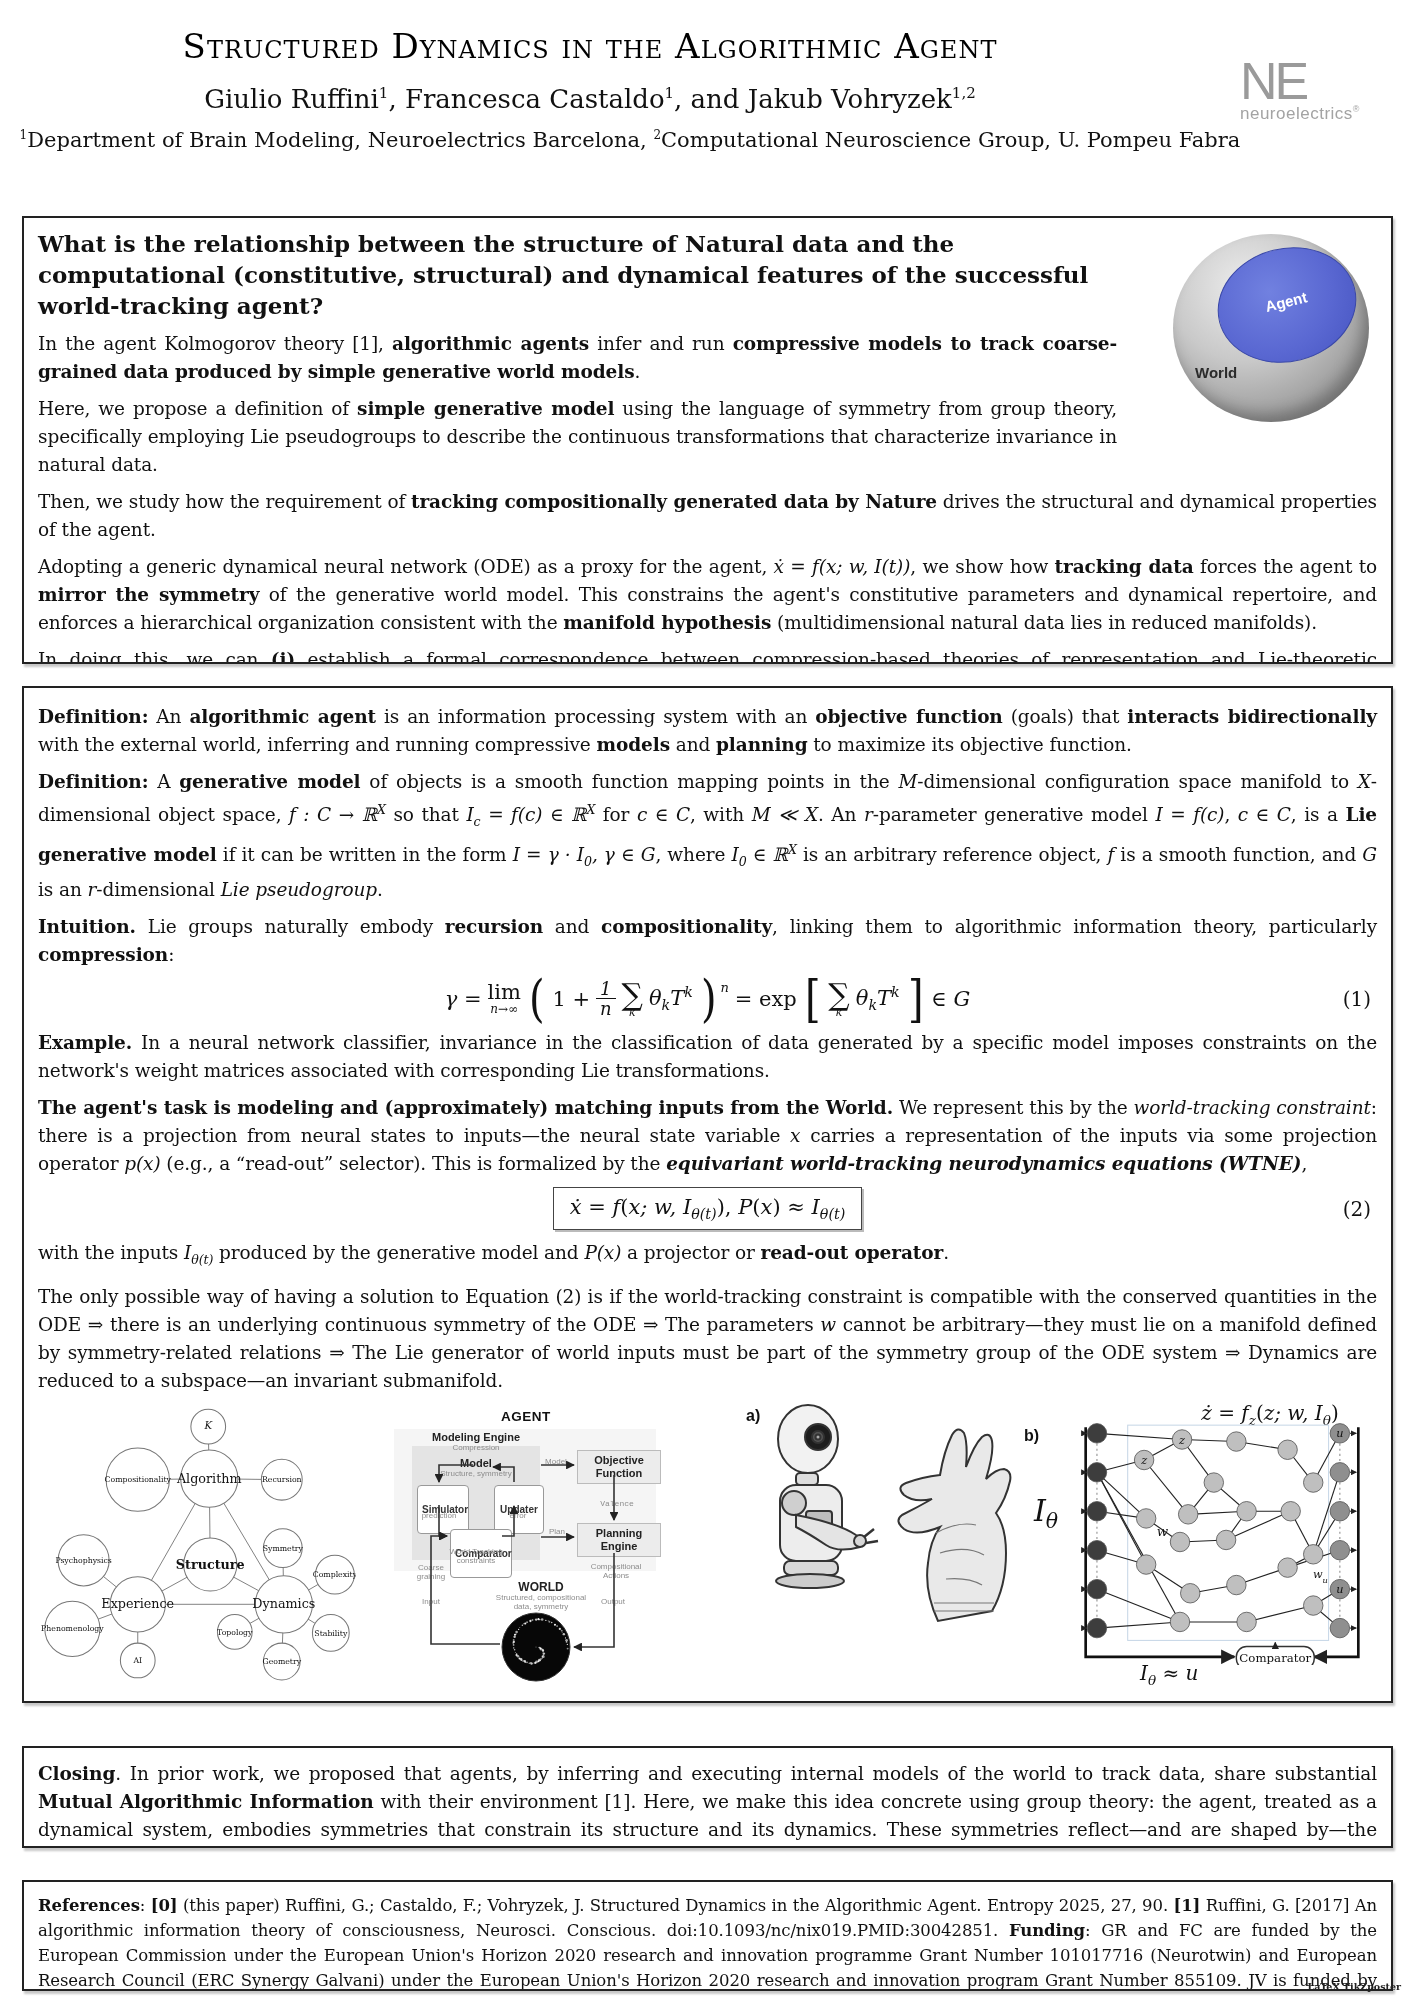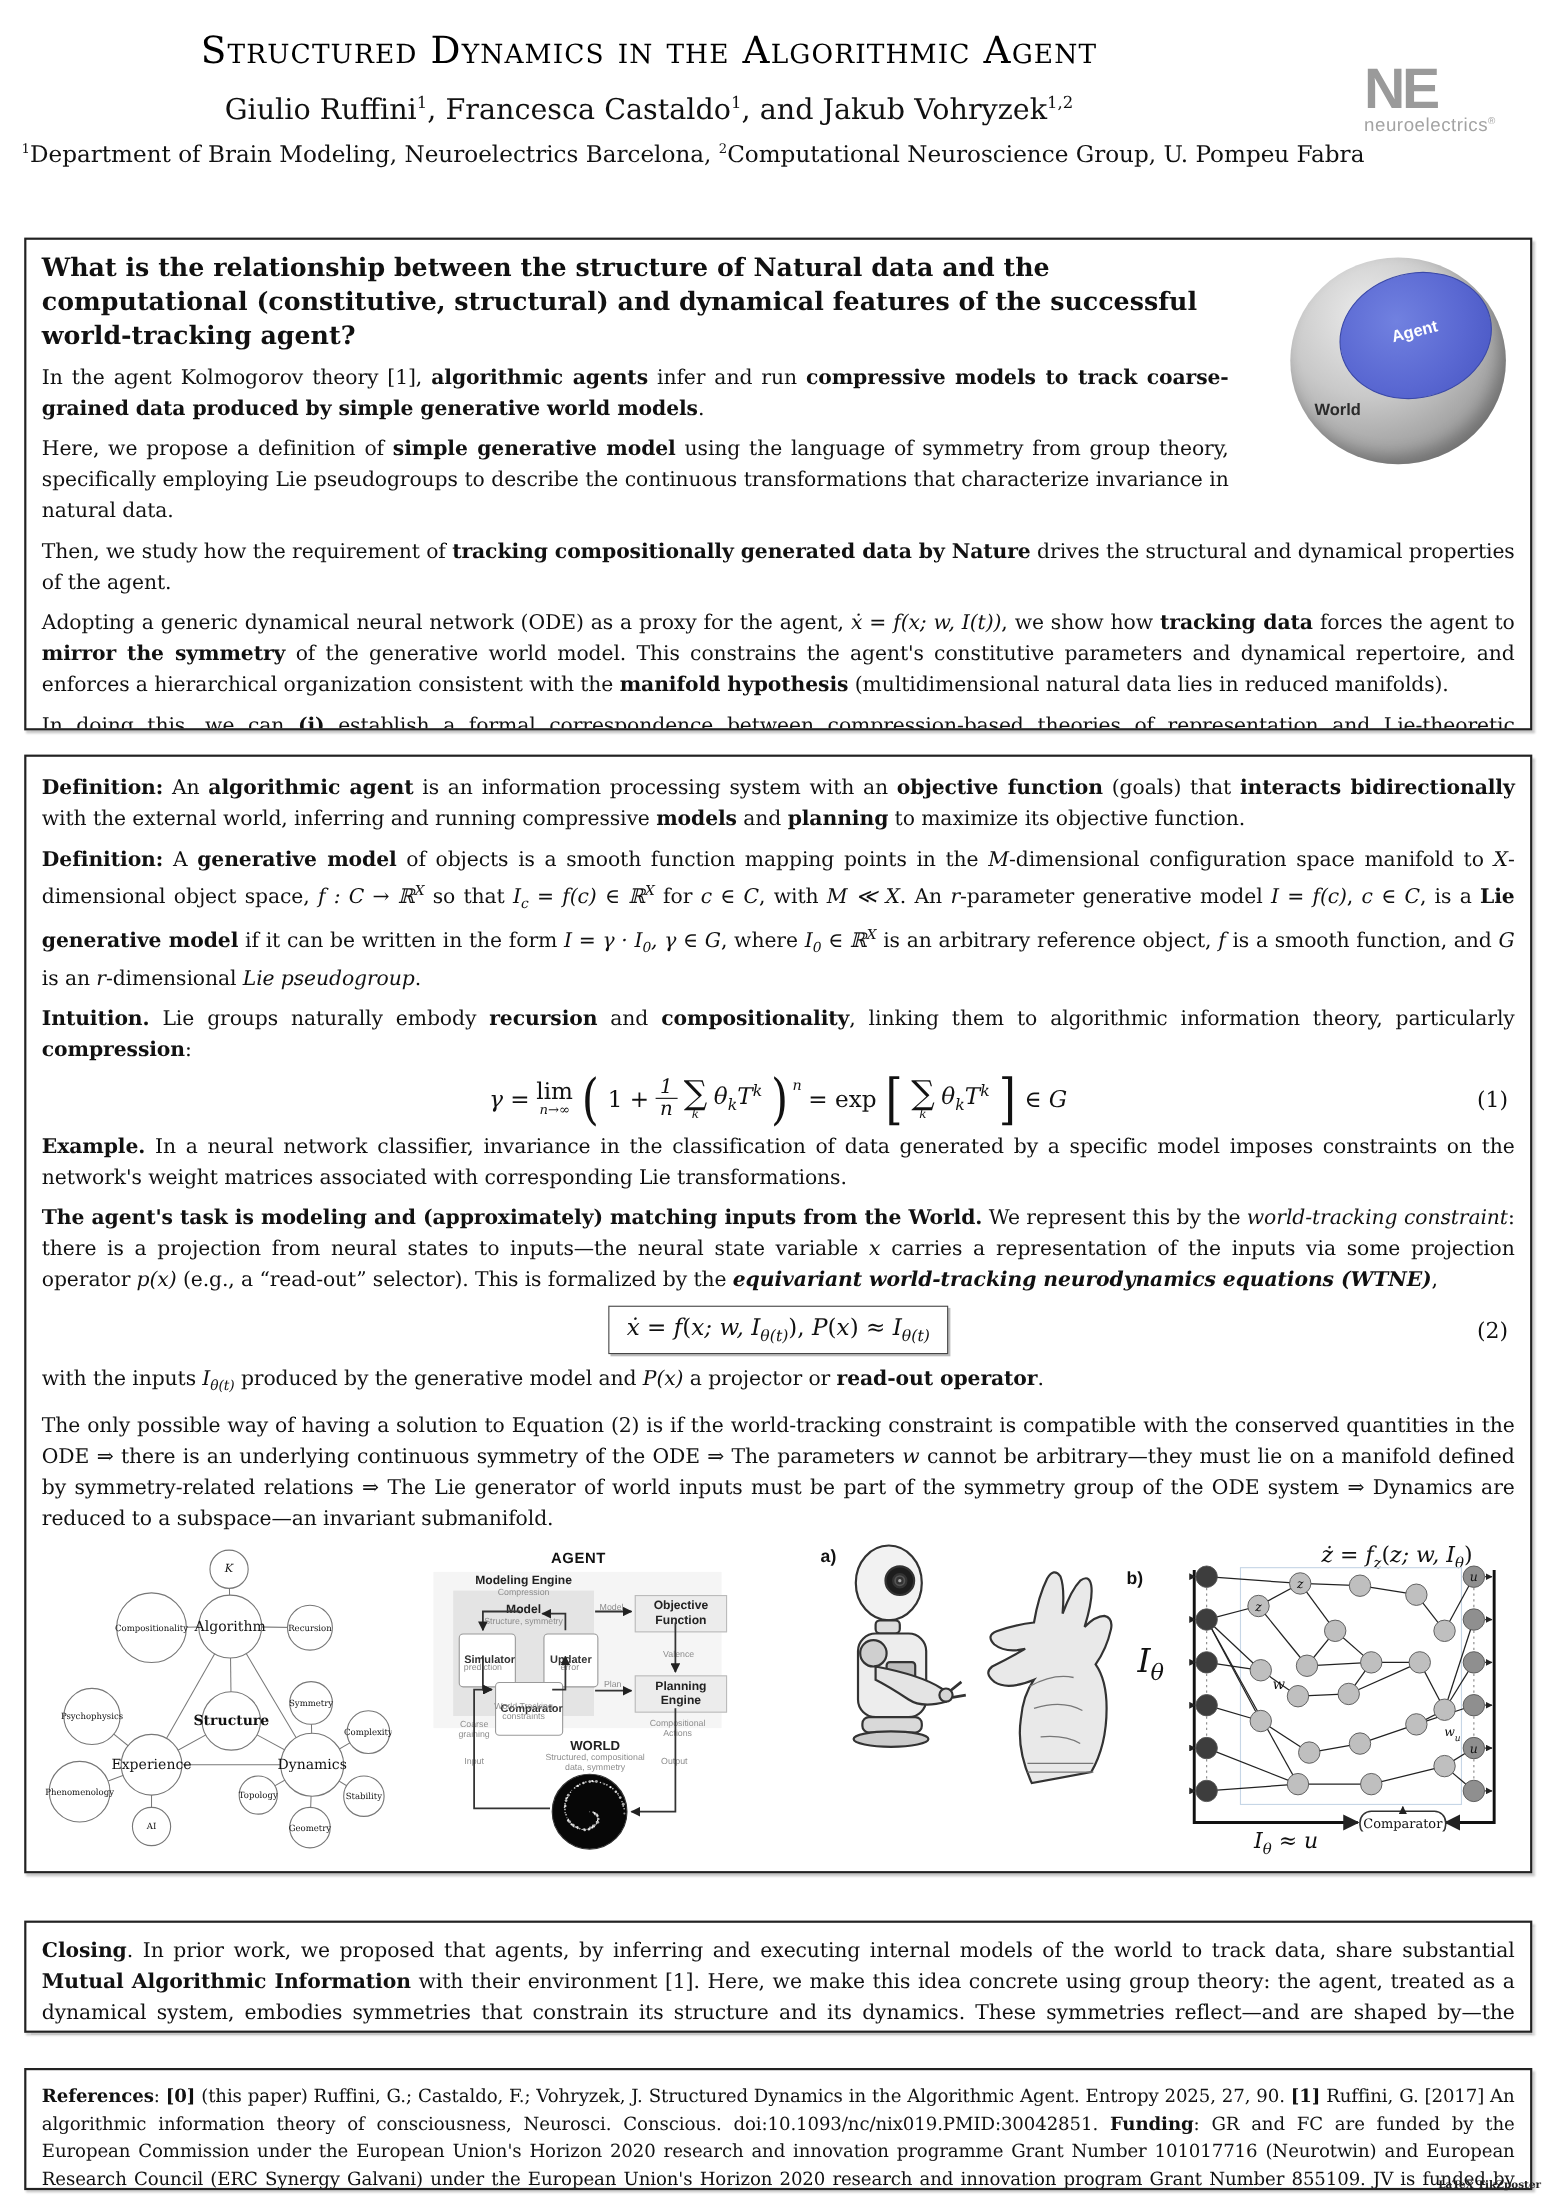--- a/index.html
+++ b/index.html
@@ -9,21 +9,21 @@
 
   
   .title{position:absolute;left:0;top:26px;width:1180px;text-align:center;
     font-size:34px;font-variant:small-caps;letter-spacing:1px;color:#000;}
   .authors{position:absolute;left:0;top:84px;width:1180px;text-align:center;font-size:26px;}
   .authors sup{font-size:15px;}
   .affil{position:absolute;left:0;top:128px;width:1260px;text-align:center;font-size:21px;}
   .affil sup{font-size:12px;}
   .ne-logo{position:absolute;left:1240px;top:56px;width:160px;text-align:left;color:#9a9a9a;
     font-family:"Liberation Sans",sans-serif;}
-  .ne-mark{font-size:52px;font-weight:700;letter-spacing:-3px;line-height:50px;}
+  .ne-mark{font-size:52px;font-weight:400;letter-spacing:-3px;line-height:50px;}
   .ne-word{font-size:17px;letter-spacing:0.5px;margin-top:-2px;color:#a3a3a3;}
   .ne-word sup{font-size:9px;}
 
   
   .pbox{position:absolute;left:22px;width:1339px;border:2.5px solid #222;background:#fff;
     padding:6px 14px;box-shadow:2px 3px 2px rgba(0,0,0,0.22);overflow:hidden;}
   .para{font-size:18.5px;line-height:28px;text-align:justify;margin:9px 0;letter-spacing:-0.1px;}
   .q-heading{font-size:23px;font-weight:bold;line-height:31px;text-align:left;margin:4px 0 8px;}
 
   
@@ -235,21 +235,21 @@
         <div class="ad-box" style="left:36px;top:88px;width:42px;">Simulator</div>
         <div class="ad-box" style="left:113px;top:88px;width:40px;">Updater</div>
         <div class="ad-note" style="left:34px;top:114px;width:48px;">prediction</div>
         <div class="ad-note" style="left:122px;top:114px;width:30px;">error</div>
         <div class="ad-box" style="left:69px;top:132px;width:52px;">Comparator</div>
         <div class="ad-note" style="left:62px;top:150px;width:66px;">World Tracking constraints</div>
         <div class="ad-note" style="left:30px;top:166px;width:40px;">Coarse graining</div>
         <div class="ad-note" style="left:32px;top:200px;width:36px;">Input</div>
         <div class="ad-note" style="left:158px;top:60px;width:34px;">Model</div>
         <div class="ad-gbox" style="left:196px;top:53px;width:74px;">Objective Function</div>
-        <div class="ad-note" style="left:216px;top:102px;width:40px;">Valence</div>
+        <div class="ad-note" style="left:216px;top:102px;width:40px;font-family:Liberation Mono, monospace;">Valence</div>
         <div class="ad-note" style="left:162px;top:130px;width:28px;">Plan</div>
         <div class="ad-gbox" style="left:196px;top:126px;width:74px;">Planning Engine</div>
         <div class="ad-note" style="left:205px;top:165px;width:60px;">Compositional Actions</div>
         <div class="ad-note" style="left:212px;top:200px;width:40px;">Output</div>
         <div class="ad-bold abs" style="left:120px;top:183px;width:80px;font-size:12px;">WORLD</div>
         <div class="ad-sub abs" style="left:108px;top:196px;width:104px;">Structured, compositional data, symmetry</div>
         <svg id="world-circle" class="abs" style="left:119px;top:214px;" width="72" height="72" viewBox="0 0 72 72">
             <circle cx="36" cy="36" r="34" fill="#070707" stroke="#333" stroke-width="1"></circle>
             <circle cx="36" cy="36" r="0.5" fill="#fff" opacity="0.55"></circle>
             <circle cx="21.426975825457077" cy="49.350090057842955" r="0.7727272727272727" fill="#fff" opacity="0.75"></circle>

